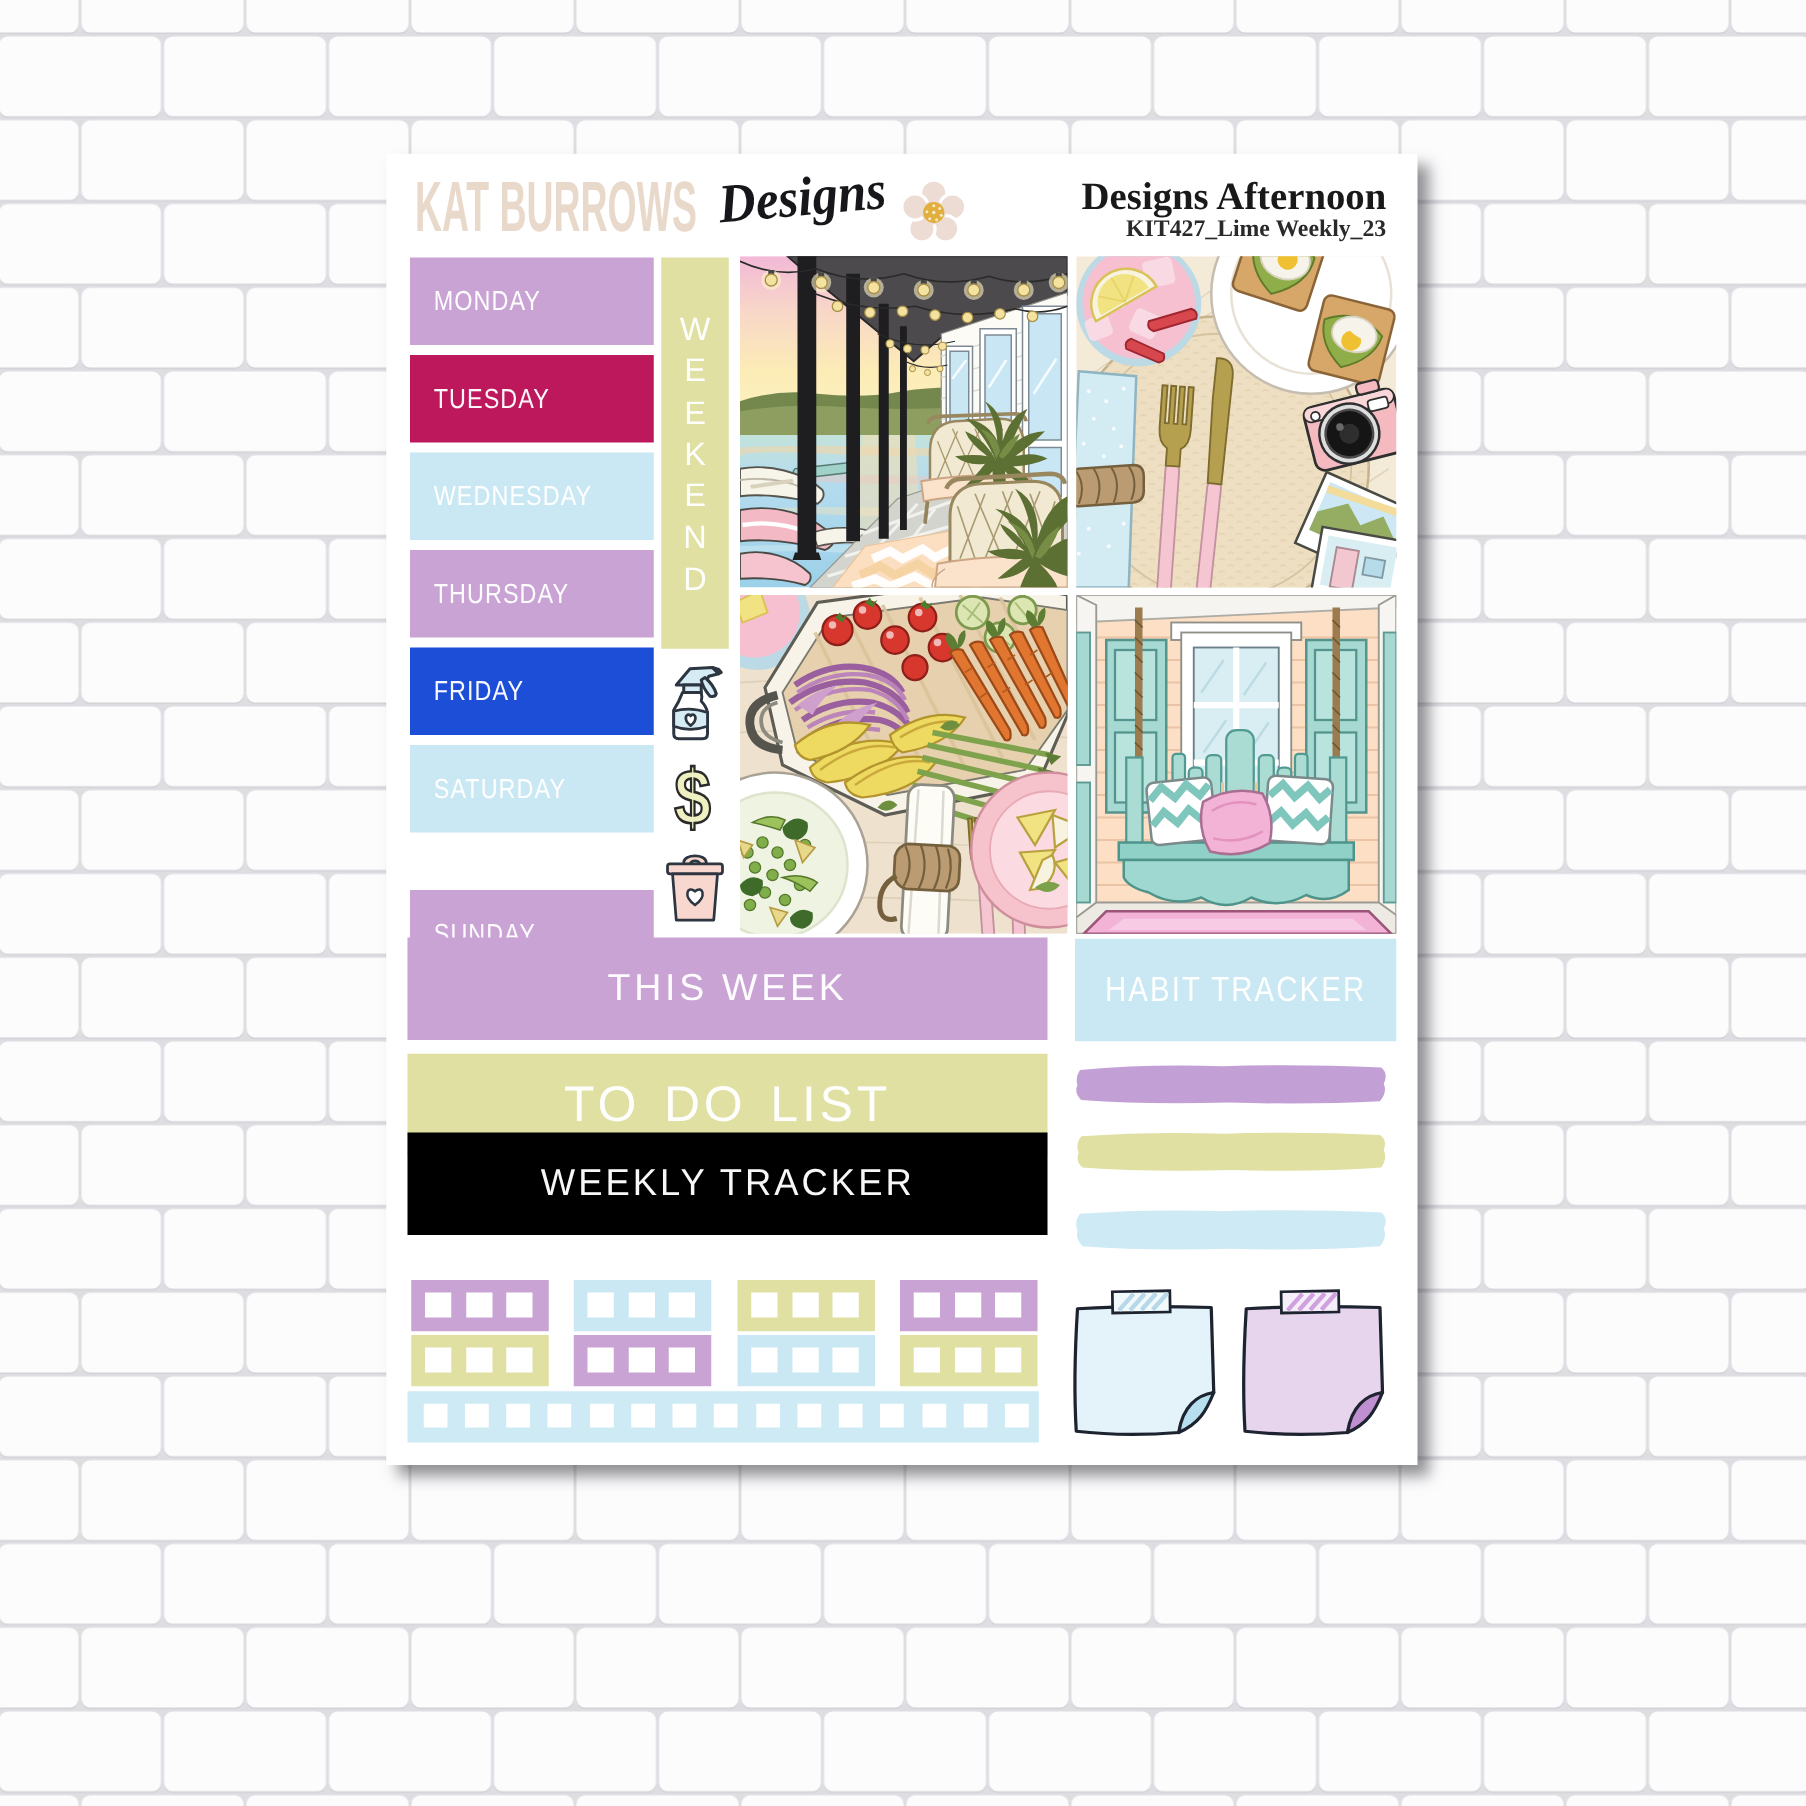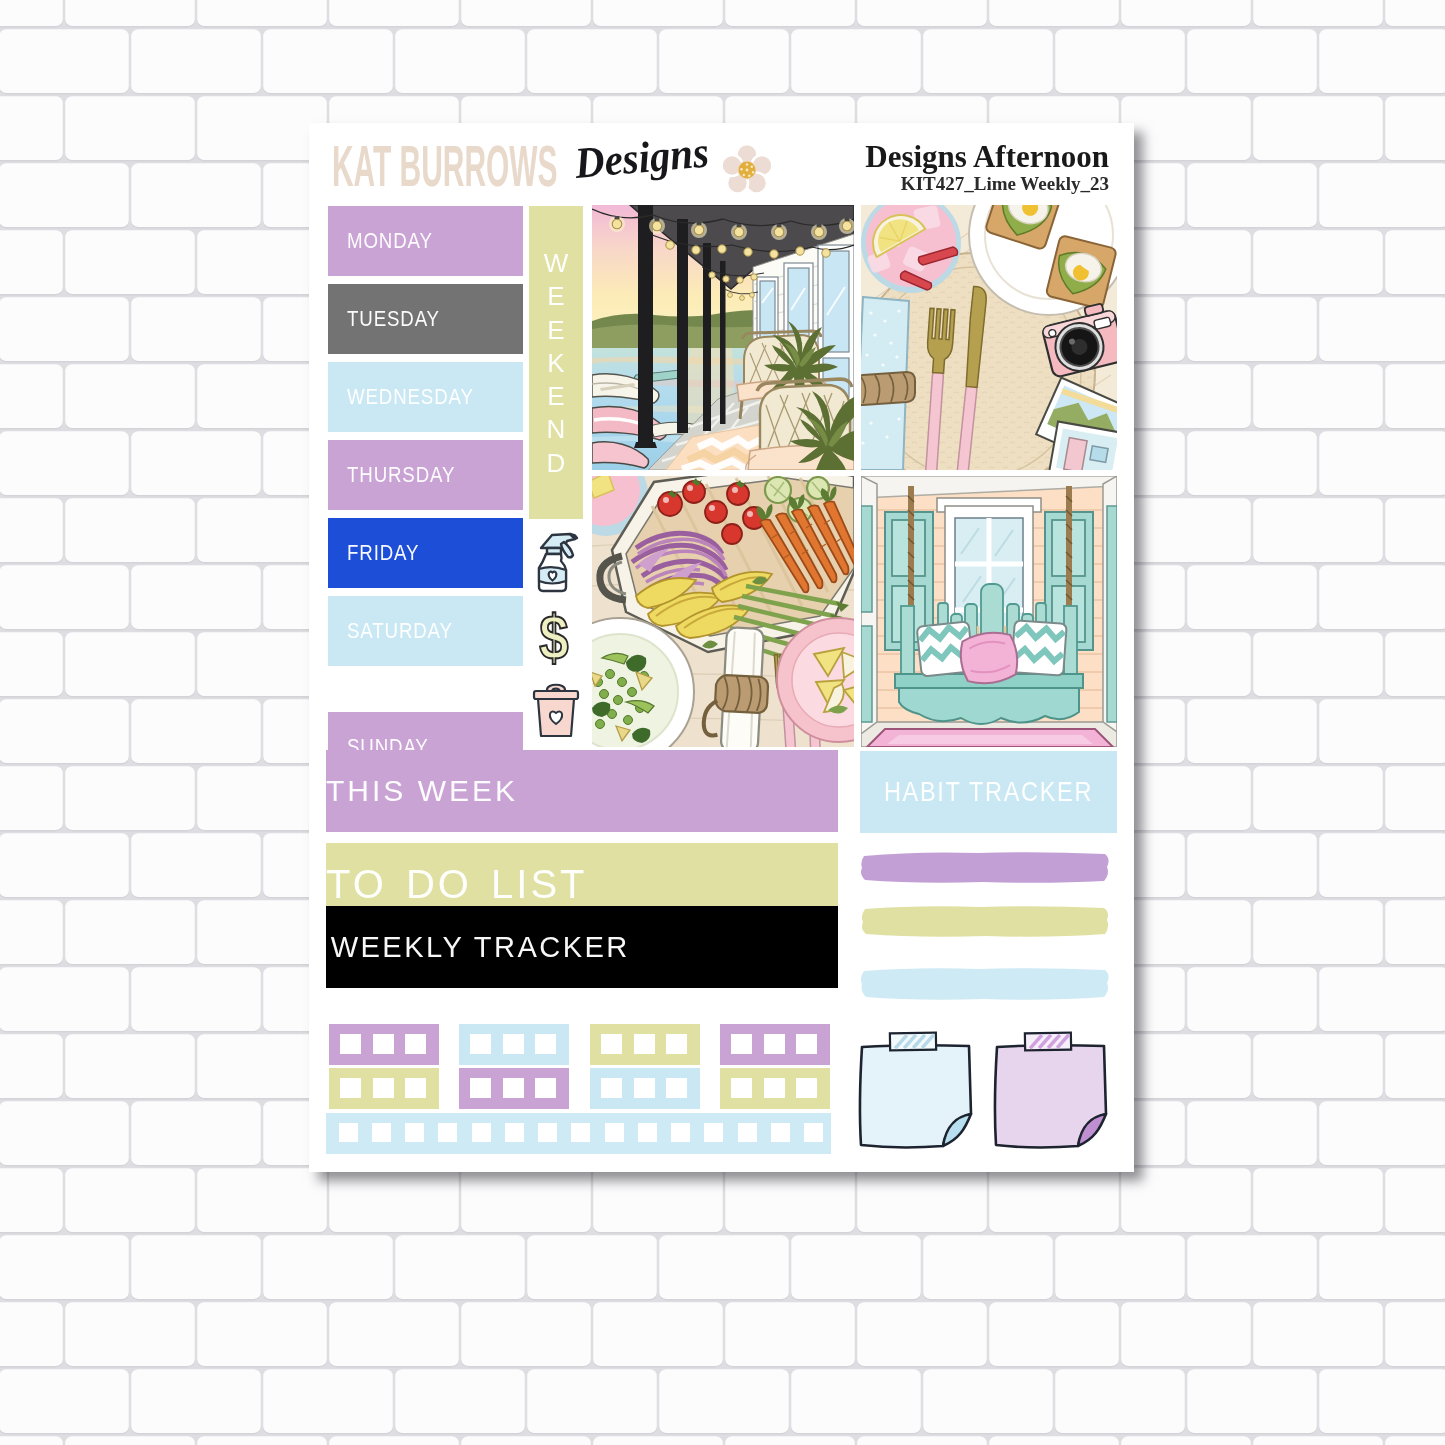--- a/index.html
+++ b/index.html
@@ -3,21 +3,21 @@
 <meta charset="utf-8">
 <style>
   html,body{margin:0;padding:0;}
   body{width:1445px;height:1445px;position:relative;overflow:hidden;background:#fff;
        font-family:"Liberation Sans", sans-serif;}
   .abs{position:absolute;}
   .day{position:absolute;left:328px;width:195px;height:70px;color:rgba(255,255,255,0.97);
        font-size:22px;letter-spacing:1px;line-height:70px;padding-left:19px;box-sizing:border-box;text-decoration:underline;}
   .day span{display:inline-block;transform:scaleX(0.85);transform-origin:left center;}
   .banner{position:absolute;left:326px;width:512px;height:82px;color:rgba(255,255,255,0.97);
-          font-size:30px;letter-spacing:3px;word-spacing:14px;text-align:left;line-height:82px;}
+          font-size:30px;letter-spacing:3px;word-spacing:14px;text-align:center;line-height:82px;}
   .banner span{display:inline-block;transform-origin:center;}
   .cb{position:absolute;height:41px;}
   .cb i{position:absolute;top:10px;width:21px;height:20px;background:#fff;}
 </style>
 </head>
 <body>
 
 <svg class="abs" style="left:0;top:0" width="1445" height="1445" viewBox="0 0 1445 1445">
   <defs>
     <pattern id="tiles" width="132" height="134" patternUnits="userSpaceOnUse" patternTransform="translate(-2,28)">
@@ -59,21 +59,21 @@
     <circle cx="26" cy="26" r="1.4"></circle>
   </g>
 </svg>
 
 <div class="abs" style="left:807px;top:139px;width:302px;text-align:right;font-family:'Liberation Serif',serif;font-weight:bold;font-size:31px;color:#191919;">Designs Afternoon</div>
 
 <div class="abs" style="left:807px;top:173px;width:302px;text-align:right;font-family:'Liberation Serif',serif;font-weight:bold;font-size:19px;color:#2a2a2a;">KIT427_Lime Weekly_23</div>
 
 <div class="day" style="top:206px;background:#c8a3d4;"><span>MONDAY</span></div>
 
-<div class="day" style="top:284px;background:#737373;"><span>TUESDAY</span></div>
+<div class="day" style="top:284px;background:#be185d;"><span>TUESDAY</span></div>
 
 <div class="day" style="top:362px;background:#cae8f3;"><span>WEDNESDAY</span></div>
 
 <div class="day" style="top:440px;background:#c8a3d4;"><span>THURSDAY</span></div>
 
 <div class="day" style="top:518px;background:#1d4ed8;"><span>FRIDAY</span></div>
 
 <div class="day" style="top:596px;background:#cae8f3;"><span>SATURDAY</span></div>
 
 <div class="day" style="top:674px;background:#c8a3d4;margin-top:38px;"><span>SUNDAY</span></div>

